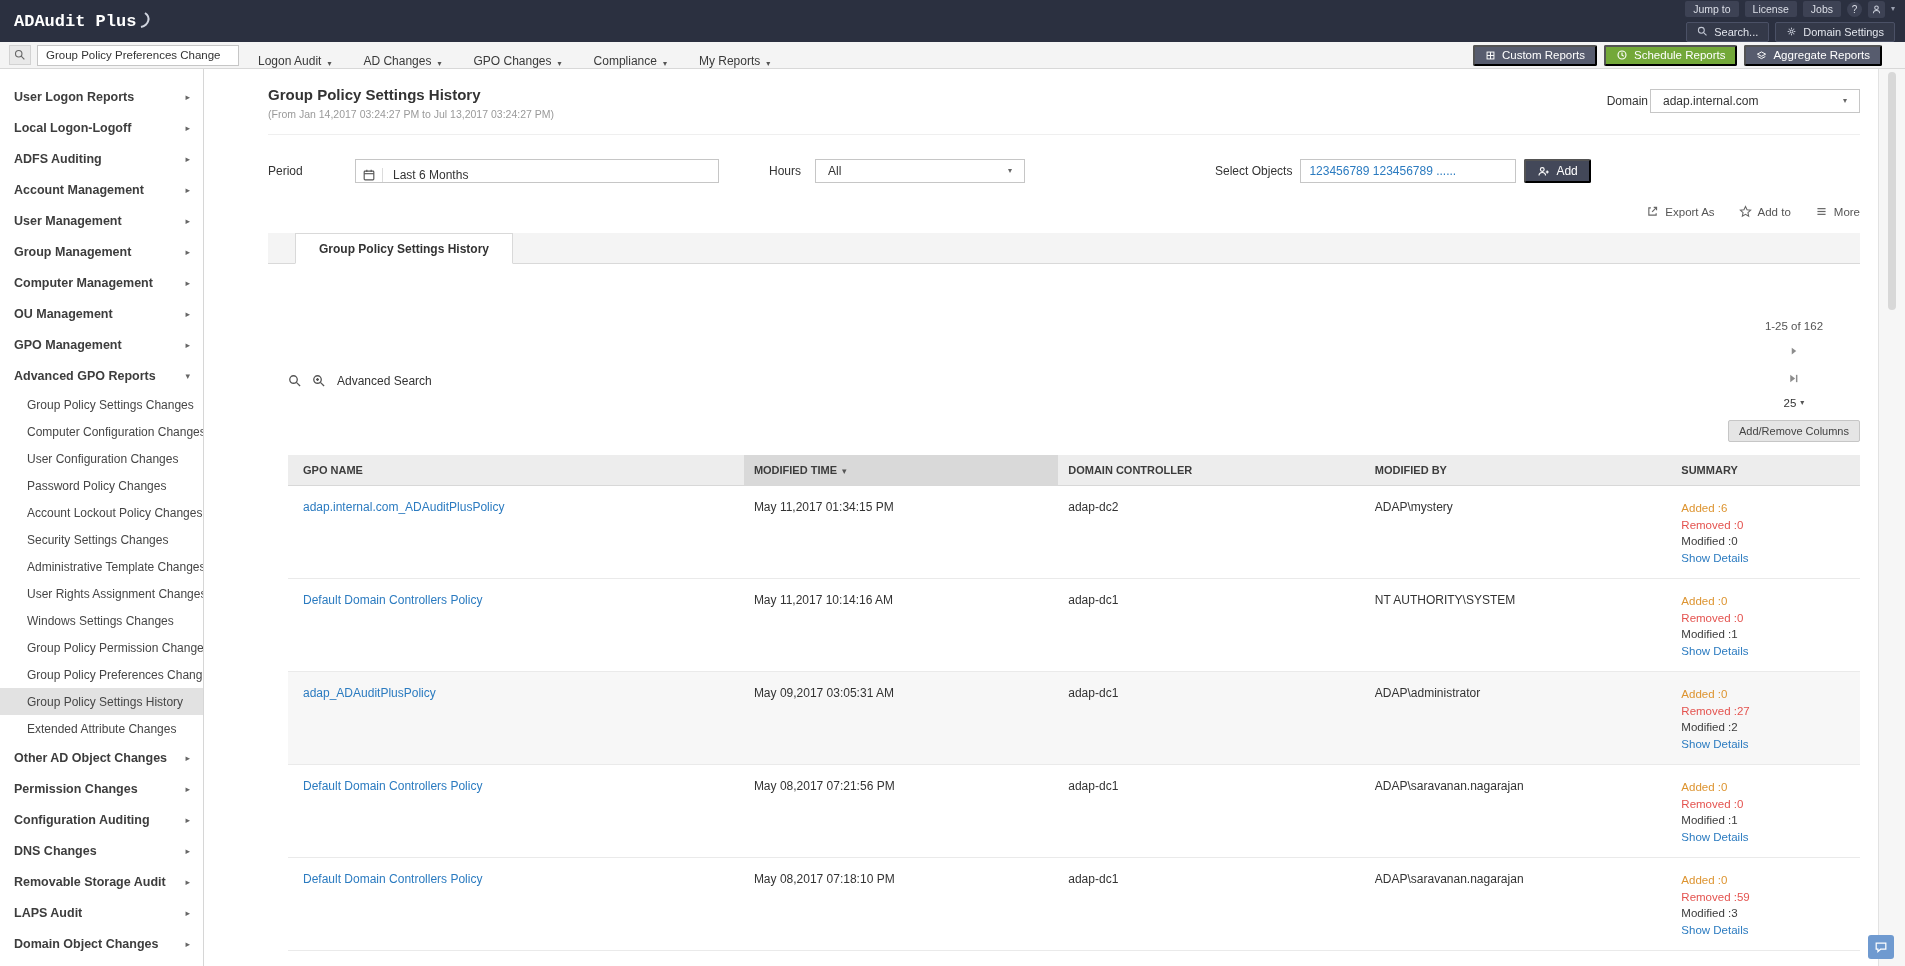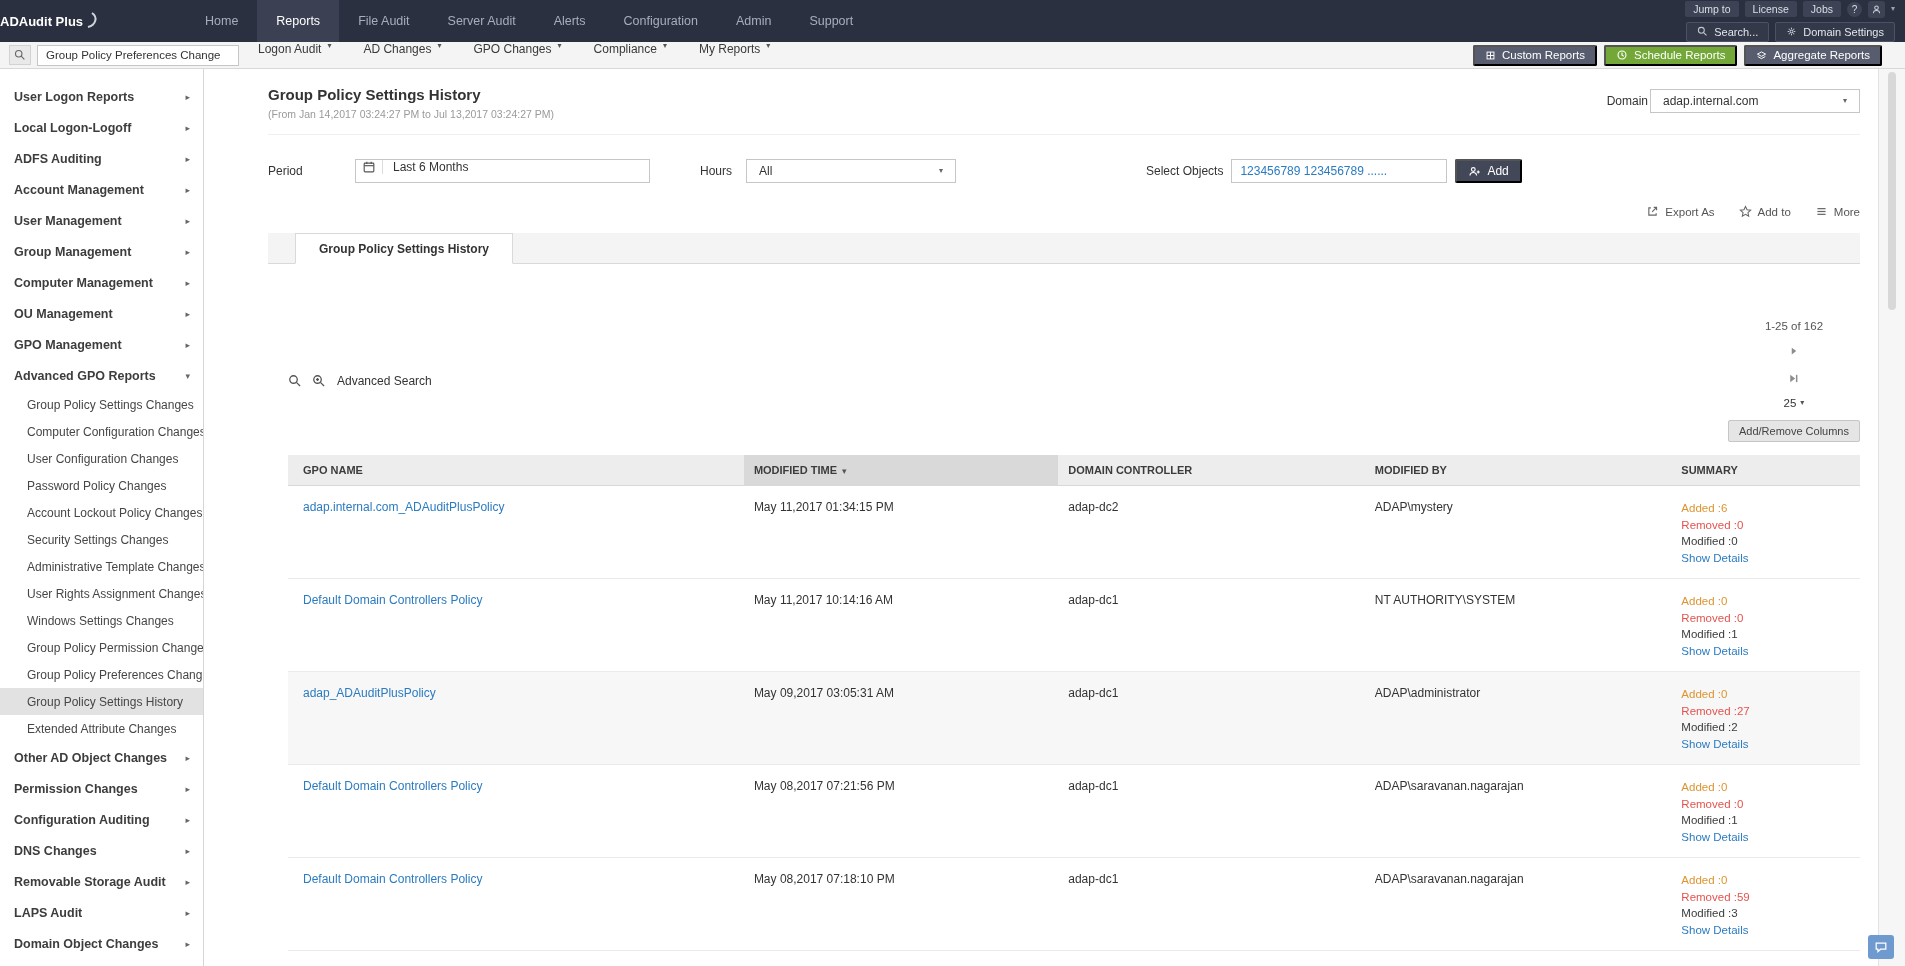--- a/index.html
+++ b/index.html
@@ -1,39 +1,39 @@
 <!DOCTYPE html>
 <html style="--topbar: #2b3040; --accent-green: #73a839; --dark-button: #575c6e; --link: #2b7bc0; --added: #dd9430; --removed: #e4534f; --selected-item: #e2e2e2;"><head>
 <meta charset="utf-8">
 <style>
   * {box-sizing:border-box;margin:0;padding:0;}
   body {font-family:"Liberation Sans","DejaVu Sans",sans-serif;background:#fff;}
   .screen{width:1905px;height:966px;position:relative;overflow:hidden;background:#fff;}
 
   
   .topbar{height:42px;background:var(--topbar,#2b3040);display:flex;align-items:stretch;}
-  .logo{width:186px;display:flex;align-items:center;color:#fff;font-size:13px;}
+  .logo{width:186px;display:flex;align-items:center;padding-left:14px;color:#fff;font-size:17px;font-family:Liberation Mono, monospace;}
   .logo .swirl{margin-left:3px;}
   .main-nav{display:flex;align-items:stretch;}
   .nav-tab{display:flex;align-items:center;padding:0 19px;font-size:12.5px;color:#a8adbb;cursor:pointer;}
   .nav-tab.active{background:#3b4153;color:#fff;}
   .topbar-right{margin-left:auto;display:flex;flex-direction:column;justify-content:center;align-items:flex-end;gap:4px;padding-right:10px;}
   .tr-row{display:flex;align-items:center;gap:6px;}
   .pill{background:#3d4254;color:#dcdfe7;font-size:10.5px;padding:2px 8px;border-radius:2px;cursor:pointer;}
   .help-circle{width:15px;height:15px;border-radius:50%;background:#3d4254;color:#dcdfe7;font-size:10px;display:flex;align-items:center;justify-content:center;cursor:pointer;}
   .avatar{width:17px;height:17px;border-radius:3px;background:#3d4254;color:#cdd1dc;display:flex;align-items:center;justify-content:center;cursor:pointer;}
   .caret{font-size:8px;color:#9aa0b0;line-height:1;}
   .top-btn{display:flex;align-items:center;gap:6px;background:#343949;border:1px solid #4b5166;border-radius:2px;padding:3px 10px;font-size:11px;color:#e2e5ec;cursor:pointer;}
   .top-btn .ic{color:#c3c8d4;}
 
   
   .toolbar{height:27px;background:#f4f4f4;border-bottom:1px solid #d8d8d8;display:flex;align-items:center;padding:0 9px;gap:6px;}
   .tb-search-icon{width:22px;height:20px;display:flex;align-items:center;justify-content:center;color:#666;background:#e9e9e9;border:1px solid #d2d2d2;cursor:pointer;}
   .report-search{width:202px;height:21px;background:#fff;border:1px solid #c6c6c6;display:flex;align-items:center;padding:0 8px;font-size:11.5px;color:#333;cursor:text;white-space:nowrap;overflow:hidden;}
-  .menu-item{display:flex;align-items:flex-start;gap:6px;padding:0 13px;font-size:12px;color:#3a3a3a;height:100%;cursor:pointer;}
+  .menu-item{display:flex;align-items:flex-end;gap:6px;padding:0 13px;font-size:12px;color:#3a3a3a;height:100%;cursor:pointer;}
   .menu-item .caret{color:#555;}
   .toolbar-btns{margin-left:auto;display:flex;gap:7px;padding-right:14px;}
   .tb-btn{height:21px;display:flex;align-items:center;gap:6px;padding:0 10px;border-radius:2px;font-size:11.5px;color:#fff;cursor:pointer;}
   .tb-dark{background:var(--dark-button,#575c6e);}
   .tb-green{background:var(--accent-green,#73a839);}
 
   
   .content{display:flex;height:897px;}
   .sidebar{width:204px;border-right:1px solid #d6d6d6;padding-top:12px;background:#fff;flex:none;overflow:hidden;}
   .side-item{height:31px;display:flex;align-items:center;justify-content:space-between;padding:0 13px 0 14px;font-size:12.5px;font-weight:700;color:#3d3d3d;cursor:pointer;}
@@ -47,21 +47,21 @@
   .page-title{font-size:15px;font-weight:700;color:#333;}
   .page-subtitle{font-size:10.5px;color:#9a9a9a;margin-top:5px;}
   .domain-wrap{display:flex;align-items:center;gap:2px;margin-top:3px;}
   .domain-label{font-size:12px;color:#333;}
   .select-box{width:210px;height:24px;border:1px solid #c6c6c6;background:#fff;display:flex;align-items:center;justify-content:space-between;padding:0 12px;font-size:12px;color:#333;cursor:pointer;}
   .select-box .caret{color:#666;}
 
   .filter-row{display:flex;align-items:center;margin-top:24px;}
   .f-label{font-size:12px;color:#333;}
   .period-label{width:87px;}
-  .period-ctl{display:flex;height:24px;border:1px solid #c6c6c6;background:#fff;align-items:flex-start;width:295px;cursor:pointer;}
+  .period-ctl{display:flex;height:24px;border:1px solid #c6c6c6;background:#fff;align-items:flex-end;width:364px;cursor:pointer;}
   .period-icon{width:27px;border-right:1px solid #dcdcdc;display:flex;align-items:center;justify-content:center;color:#555;}
   .period-value{display:flex;align-items:center;padding:0 10px;font-size:12px;color:#333;}
   .hours-label{margin-left:50px;margin-right:14px;}
   .objects-group{display:flex;align-items:center;margin-left:190px;gap:8px;}
   .objects-input{width:216px;height:24px;border:1px solid #c6c6c6;background:#fff;display:flex;align-items:center;padding:0 8px;font-size:12px;color:var(--link,#2b7bc0);cursor:text;white-space:nowrap;overflow:hidden;}
   .add-btn{height:24px;background:#434859;color:#fff;display:flex;align-items:center;gap:6px;padding:0 11px;border-radius:2px;font-size:12px;cursor:pointer;}
 
   .actions-row{display:flex;justify-content:flex-end;gap:24px;margin-top:22px;}
   .action{display:flex;align-items:center;gap:6px;font-size:11.5px;color:#555;cursor:pointer;}
   .action .ic{color:#666;}
@@ -206,30 +206,20 @@
 
 <div class="screen">
 
   <header class="topbar">
     <div class="logo">
       <span style="font-weight:700;">ADAudit Plus</span>
       <svg class="swirl" width="15" height="20">
           <path d="M2,16 C10,14 12,6 6,2" stroke="#cfd3de" fill="none" stroke-width="2"></path>
         </svg>
     </div>
-    <nav class="main-nav">
-      <div class="nav-tab">Home</div>
-      <div class="nav-tab active">Reports</div>
-      <div class="nav-tab">File Audit</div>
-      <div class="nav-tab">Server Audit</div>
-      <div class="nav-tab">Alerts</div>
-      <div class="nav-tab">Configuration</div>
-      <div class="nav-tab">Admin</div>
-      <div class="nav-tab">Support</div>
-    </nav>
     <div class="topbar-right">
       <div class="tr-row">
         <span class="pill">Jump to</span>
         <span class="pill">License</span>
         <span class="pill">Jobs</span>
         <span class="help-circle">?</span>
         <span class="avatar">
             <svg class="ic" width="11" height="11">
               <use href="#i-user"></use>
             </svg>

